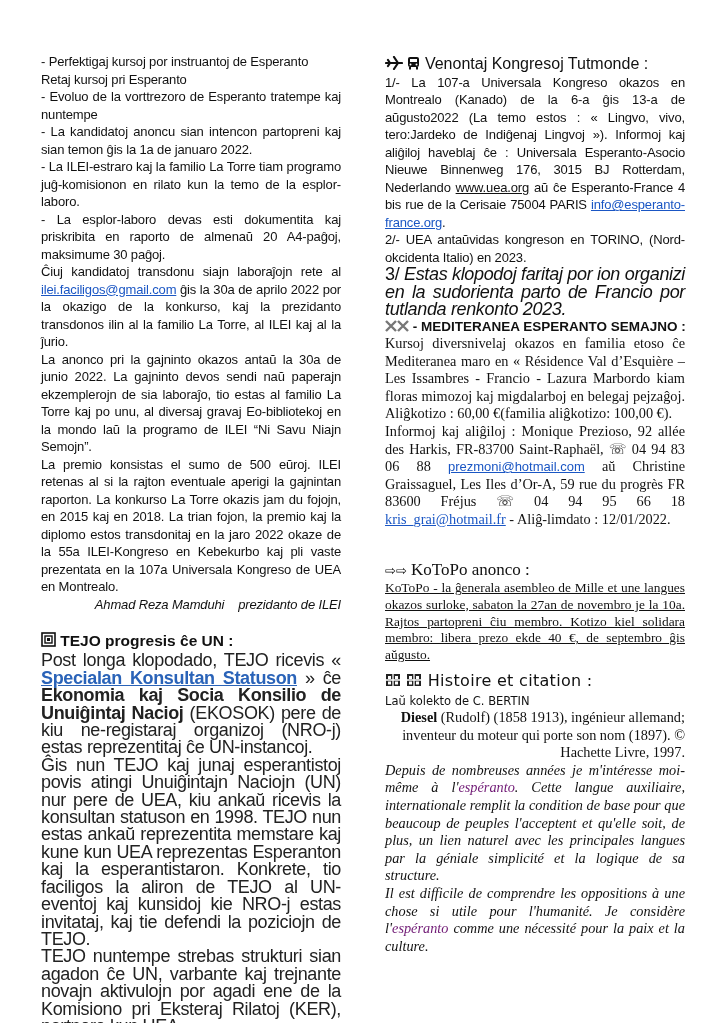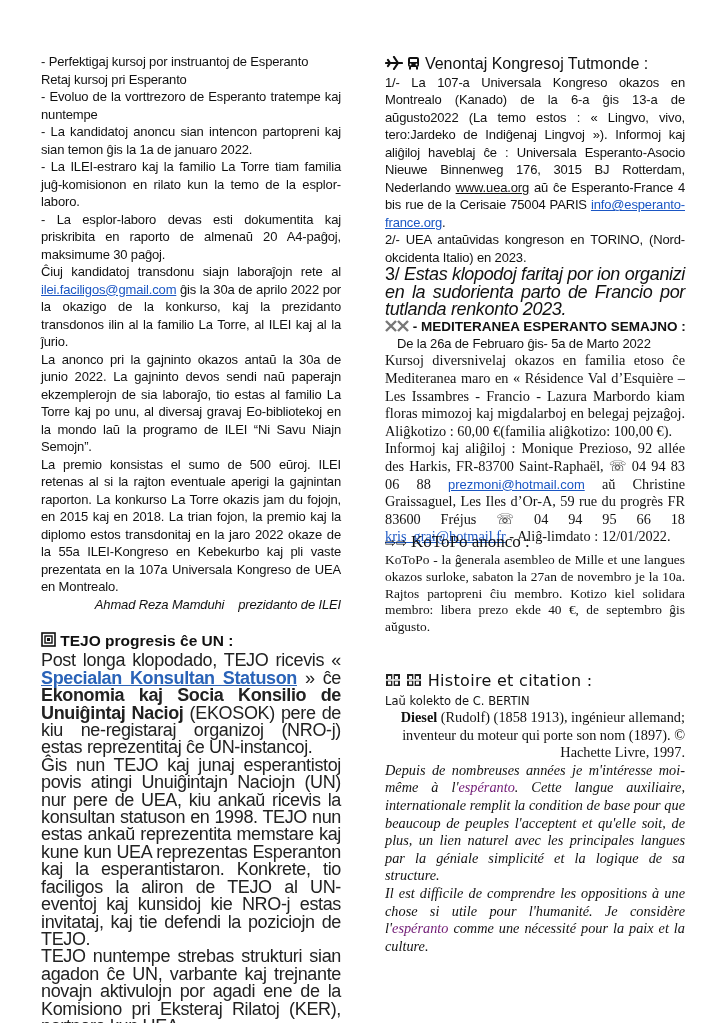--- a/index.html
+++ b/index.html
@@ -4,21 +4,21 @@
 <style>
   html, body { margin: 0; padding: 0; background: #ffffff; }
   body { width: 723px; height: 1023px; position: relative; overflow: hidden; color: #111; }
   .col { position: absolute; top: 0; }
   .left { left: 41px; width: 300px; }
   .right { left: 385px; width: 300px; }
   .p { margin: 0; text-align: justify; }
   .calibri { font-family: "Liberation Sans", sans-serif; font-size: 13px; line-height: 17.5px; letter-spacing: -0.15px; }
   .arial-n { font-family: "Liberation Sans", sans-serif; font-size: 18px; line-height: 17.4px; color: #222; letter-spacing: -0.35px; }
   .times { font-family: "Liberation Serif", serif; font-size: 14.3px; line-height: 17.6px; }
-  .times-s { font-family: "Liberation Serif", serif; font-size: 13.4px; line-height: 16.8px; }
+  .times-s { font-family: "Liberation Serif", serif; font-size: 13.4px; line-height: 16.8px; text-decoration: underline; }
   .h { font-family: "Liberation Sans", sans-serif; font-weight: bold; font-size: 15.5px; margin: 0; white-space: nowrap; }
   .h-light { font-family: "Liberation Sans", sans-serif; font-size: 16px; margin: 0; white-space: nowrap; }
   .h-serif { font-family: "Liberation Serif", serif; font-size: 17px; margin: 0; white-space: nowrap; }
   .h-comic { font-family: "DejaVu Sans", sans-serif; font-size: 16px; margin: 0; white-space: nowrap; letter-spacing: 0.3px; }
   a, .link { color: #1a56c4; text-decoration: underline; }
   .link-b { color: #2a63b8; font-weight: bold; text-decoration: underline; }
   .italic { font-style: italic; }
   .bold { font-weight: bold; }
   .blue-it { color: #701a75; }
   .icon { display: inline-block; vertical-align: middle; }
@@ -26,21 +26,21 @@
 </style>
 </head>
 <body>
 
 <div class="col left">
   <div style="position:absolute; top:53px; width:300px;">
     <p class="p calibri">- Perfektigaj kursoj por instruantoj de Esperanto</p>
     <p class="p calibri">Retaj kursoj pri Esperanto</p>
     <p class="p calibri">- Evoluo de la vorttrezoro de Esperanto tratempe kaj nuntempe</p>
     <p class="p calibri">- La kandidatoj anoncu sian intencon partopreni kaj sian temon ĝis la 1a de januaro 2022.</p>
-    <p class="p calibri">- La ILEI-estraro kaj la familio La Torre tiam familia juĝ-komisionon en rilato kun la temo de la esplor-laboro.</p>
+    <p class="p calibri">- La ILEI-estraro kaj la familio La Torre tiam programo juĝ-komisionon en rilato kun la temo de la esplor-laboro.</p>
     <p class="p calibri">- La esplor-laboro devas esti dokumentita kaj priskribita en raporto de almenaŭ 20 A4-paĝoj, maksimume 30 paĝoj.</p>
     <p class="p calibri"><span>Ĉiuj kandidatoj transdonu siajn laboraĵojn rete al </span><a>ilei.faciligos@gmail.com</a><span> ĝis la 30a de aprilo 2022 por la okazigo de la konkurso, kaj la prezidanto transdonos ilin al la familio La Torre, al ILEI kaj al la ĵurio.</span></p>
     <p class="p calibri">La anonco pri la gajninto okazos antaŭ la 30a de junio 2022. La gajninto devos sendi naŭ paperajn ekzemplerojn de sia laboraĵo, tio estas al familio La Torre kaj po unu, al diversaj gravaj Eo-bibliotekoj en la mondo laŭ la programo de ILEI “Ni Savu Niajn Semojn”.</p>
     <p class="p calibri">La premio konsistas el sumo de 500 eŭroj. ILEI retenas al si la rajton eventuale aperigi la gajnintan raporton. La konkurso La Torre okazis jam du fojojn, en 2015 kaj en 2018. La trian fojon, la premio kaj la diplomo estos transdonitaj en la jaro 2022 okaze de la 55a ILEI-Kongreso en Kebekurbo kaj pli vaste prezentata en la 107a Universala Kongreso de UEA en Montrealo.</p>
     <p class="p calibri italic" style="text-align:right;"><span>Ahmad Reza Mamduhi</span>&nbsp;&nbsp;&nbsp; <span>prezidanto de ILEI</span></p>
   </div>
 
   <div style="position:absolute; top:632px; width:300px;">
     <p class="h">
       <span class="icon">
@@ -85,26 +85,25 @@
 
   <div style="position:absolute; top:319px; width:300px;">
     <p class="h" style="font-size:13.5px;">
       <span class="icon">
         <svg width="24" height="12" viewBox="0 0 24 12">
             <path d="M1 1 L11 11 M11 1 L1 11 M13 1 L23 11 M23 1 L13 11" stroke="#777" stroke-width="2.4" fill="none"></path>
           </svg>
       </span>
       <span>- MEDITERANEA ESPERANTO SEMAJNO :</span>
     </p>
-    <p class="calibri" style="margin:0; padding-left:12px; font-size:13px;">De la 26a de Februaro ĝis- 5a de Marto 2022</p>
     <p class="p times">Kursoj diversnivelaj okazos en familia etoso ĉe Mediteranea maro en  « Résidence Val d’Esquière – Les Issambres - Francio - Lazura Marbordo kiam floras mimozoj kaj migdalarboj en belegaj pejzaĝoj. Aliĝkotizo : 60,00 €(familia aliĝkotizo: 100,00 €).</p>
     <p class="p times"><span>Informoj kaj aliĝiloj : Monique Prezioso, 92 allée des Harkis, FR-83700 Saint-Raphaël, </span><span>☏</span><span> 04 94 83 06 88 </span><a style="font-family:'Liberation Sans',sans-serif; font-size:13px;">prezmoni@hotmail.com</a><span> aŭ Christine Graissaguel, Les Iles d’Or-A, 59 rue du progrès FR 83600 Fréjus </span><span>☏</span><span> 04 94 95 66 18 </span><a>kris_grai@hotmail.fr</a><span> - Aliĝ-limdato : 12/01/2022.</span></p>
   </div>
 
-  <div style="position:absolute; top:532px; width:300px;">
+  <div style="position:absolute; top:560px; width:300px;">
     <p class="h-serif">
       <span style="font-size:13px;">⇨⇨</span>
       <span>KoToPo anonco :</span>
     </p>
     <p class="p times-s">KoToPo - la ĝenerala asembleo de Mille et une langues okazos surloke, sabaton la 27an de novembro je la 10a. Rajtos partopreni ĉiu membro. Kotizo kiel solidara membro: libera prezo ekde 40 €, de septembro ĝis aŭgusto.</p>
   </div>
 
   <div style="position:absolute; top:671px; width:300px;">
     <p class="h-comic">
       <span class="icon">

